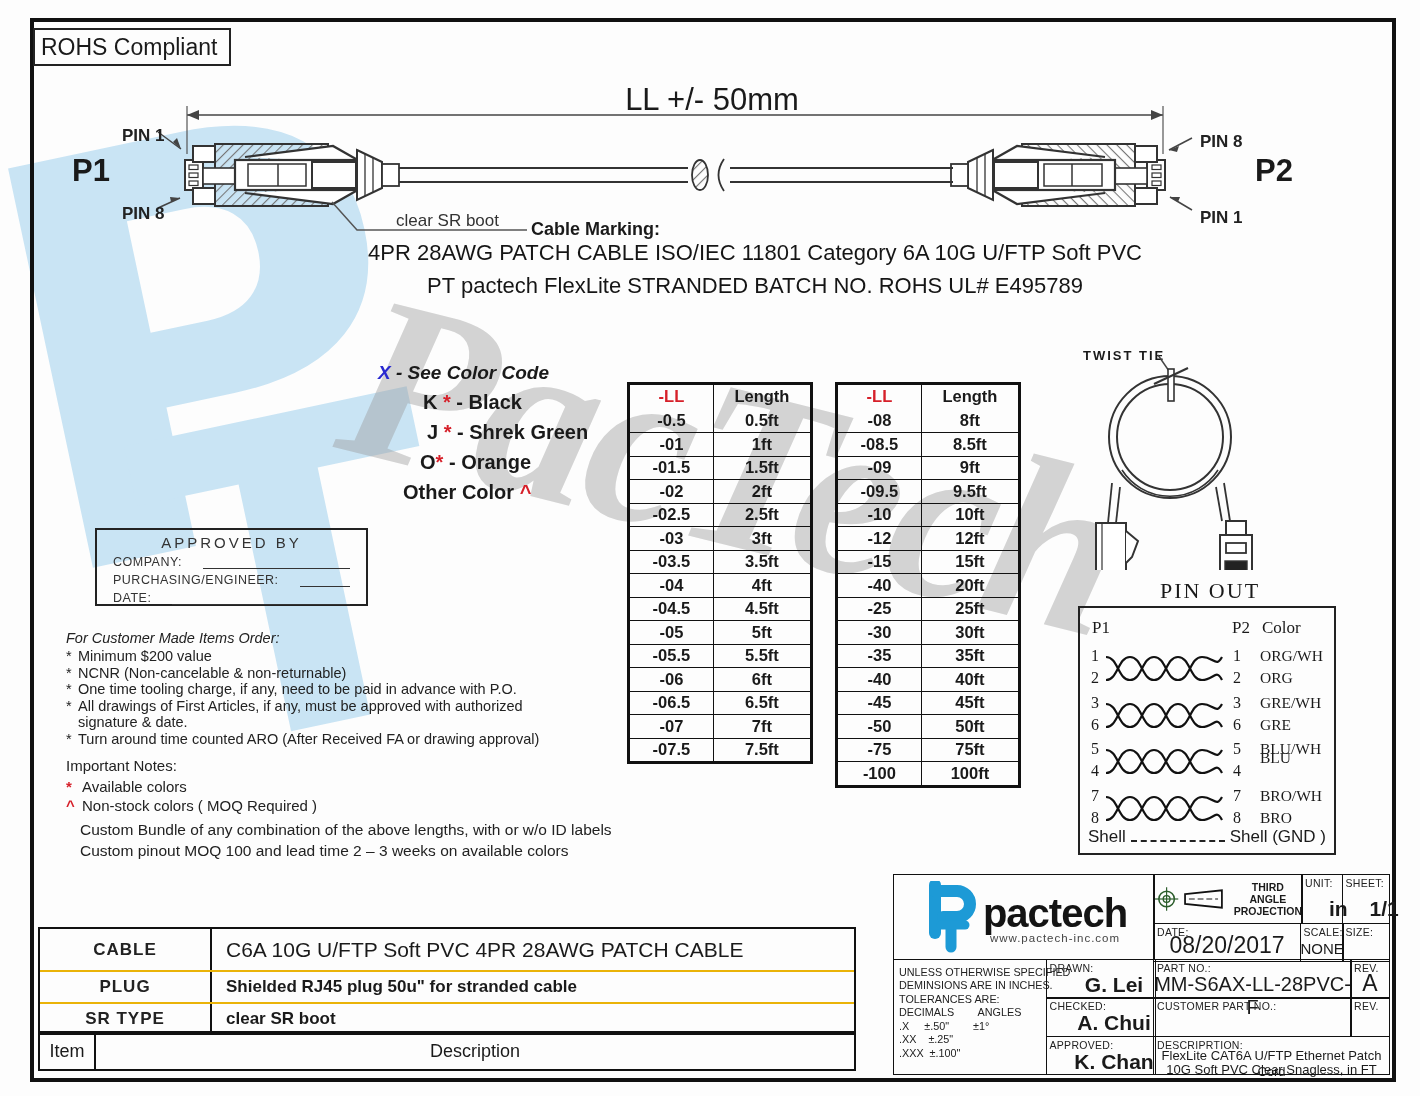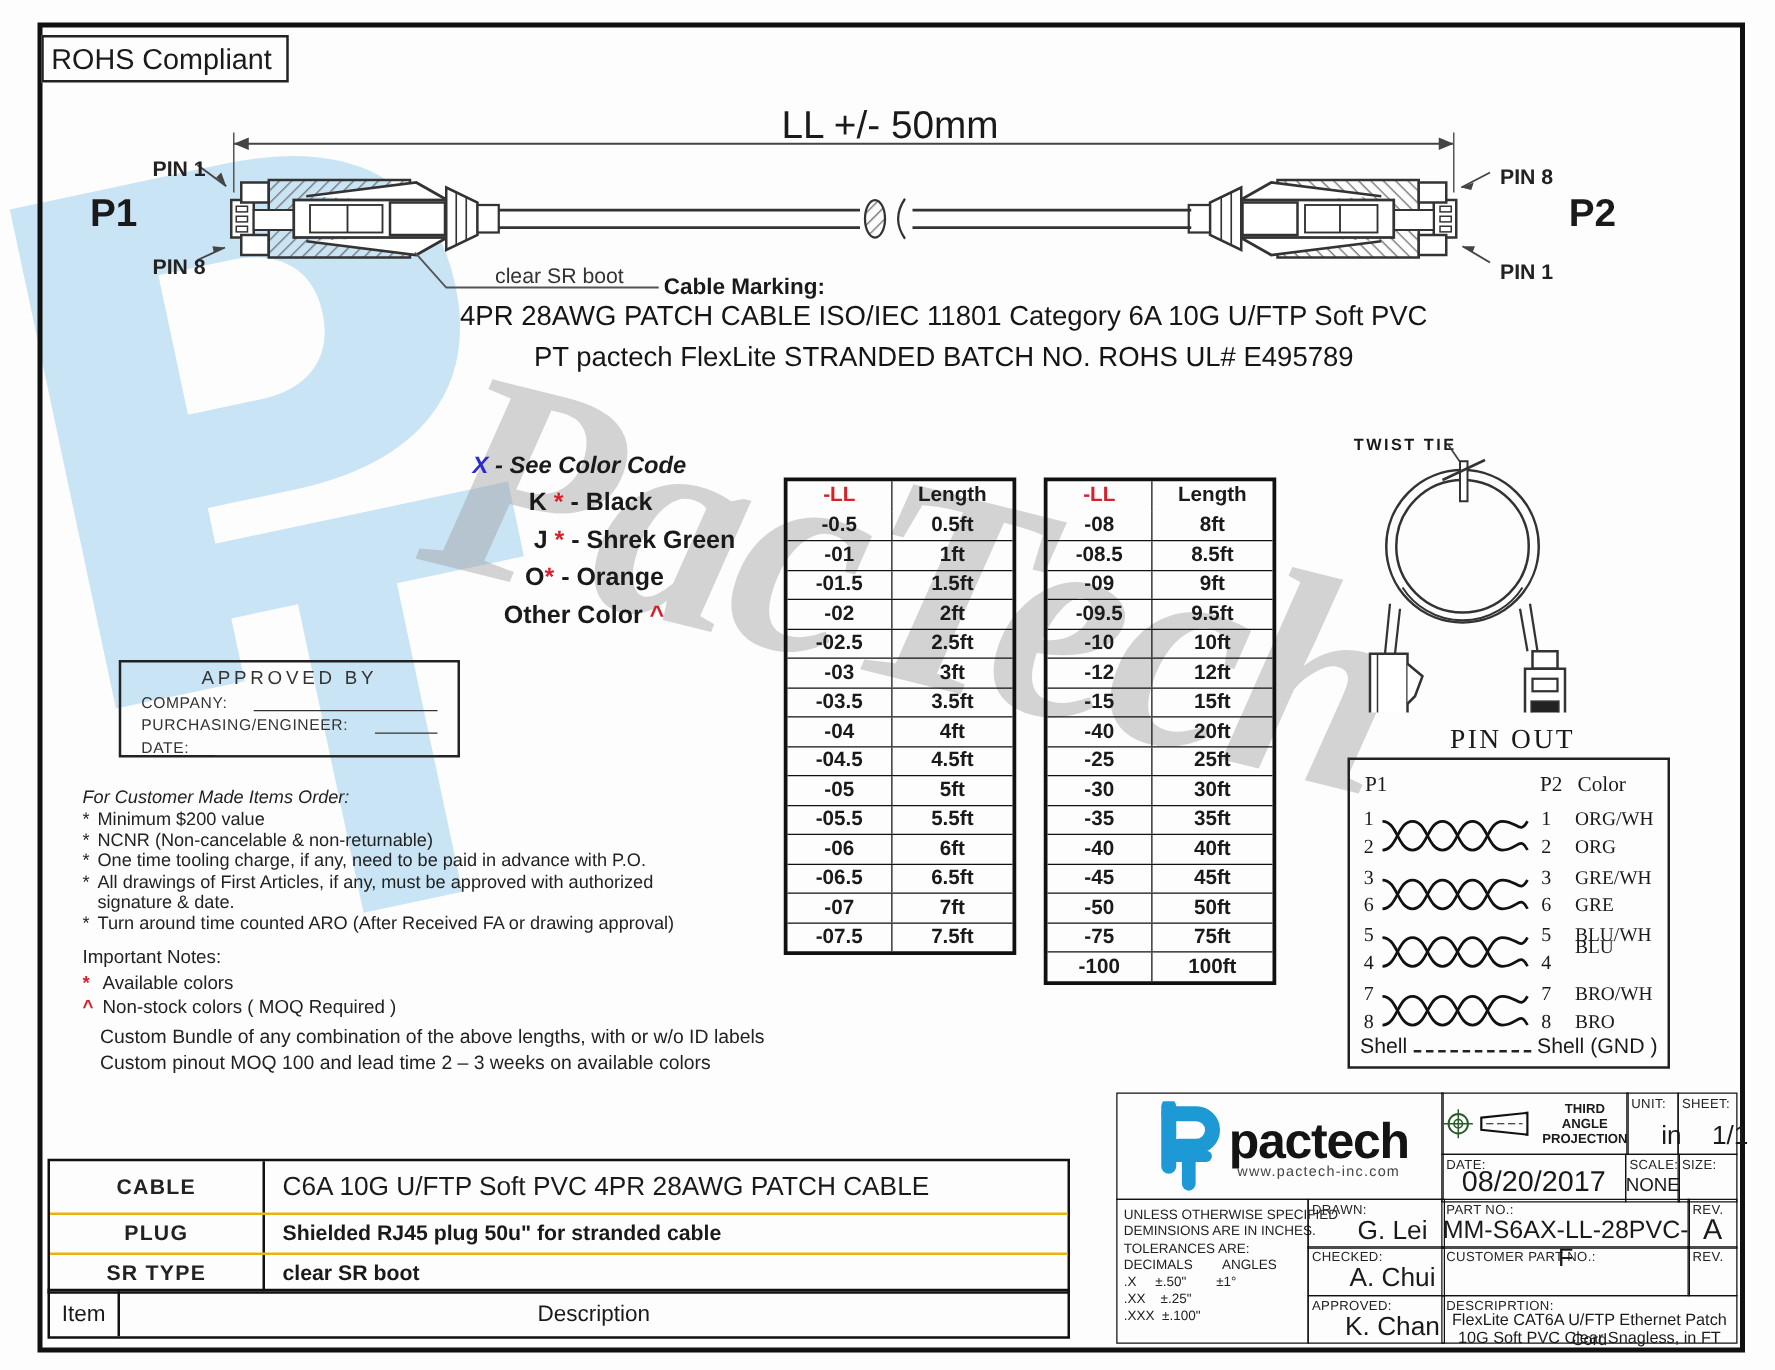--- a/index.html
+++ b/index.html
@@ -99,21 +99,21 @@
   .tb{position:absolute;left:893px;top:874px;width:497px;height:201px;box-sizing:border-box;}
   .cell{position:absolute;border:1.6px solid #111;box-sizing:border-box;background:transparent;}
   .cell .sl{position:absolute;left:3px;top:2px;font-size:10.5px;color:#222;letter-spacing:.3px;}
   .cell .cv{position:absolute;left:0;right:0;text-align:center;}
   .logo-cell{display:flex;align-items:center;justify-content:center;}
   .logo-wrap{display:flex;align-items:flex-start;}
   .logo-text{font-size:40px;font-weight:bold;color:#141414;letter-spacing:-1px;line-height:.9;margin-top:14px;}
   .logo-url{font-size:11.5px;color:#444;text-align:center;margin-top:1px;letter-spacing:1px;}
   .proj-cell{display:flex;align-items:center;}
   .proj-text{font-size:10.5px;font-weight:bold;text-align:center;line-height:1.15;margin-left:6px;}
-  .big{font-size:21px;font-weight:400;margin-left:27px;}
+  .big{font-size:21px;font-weight:700;margin-left:27px;}
   .tol{font-size:10.8px;line-height:13.5px;white-space:pre;padding:26px 0 0 5px;color:#222;}
   .desc{font-size:13px;text-align:center;line-height:16px;}
 </style>
 </head>
 <body>
 
 <div class="sheet">
 
   <div class="wm wm-blue">
     <div class="p">P</div>

